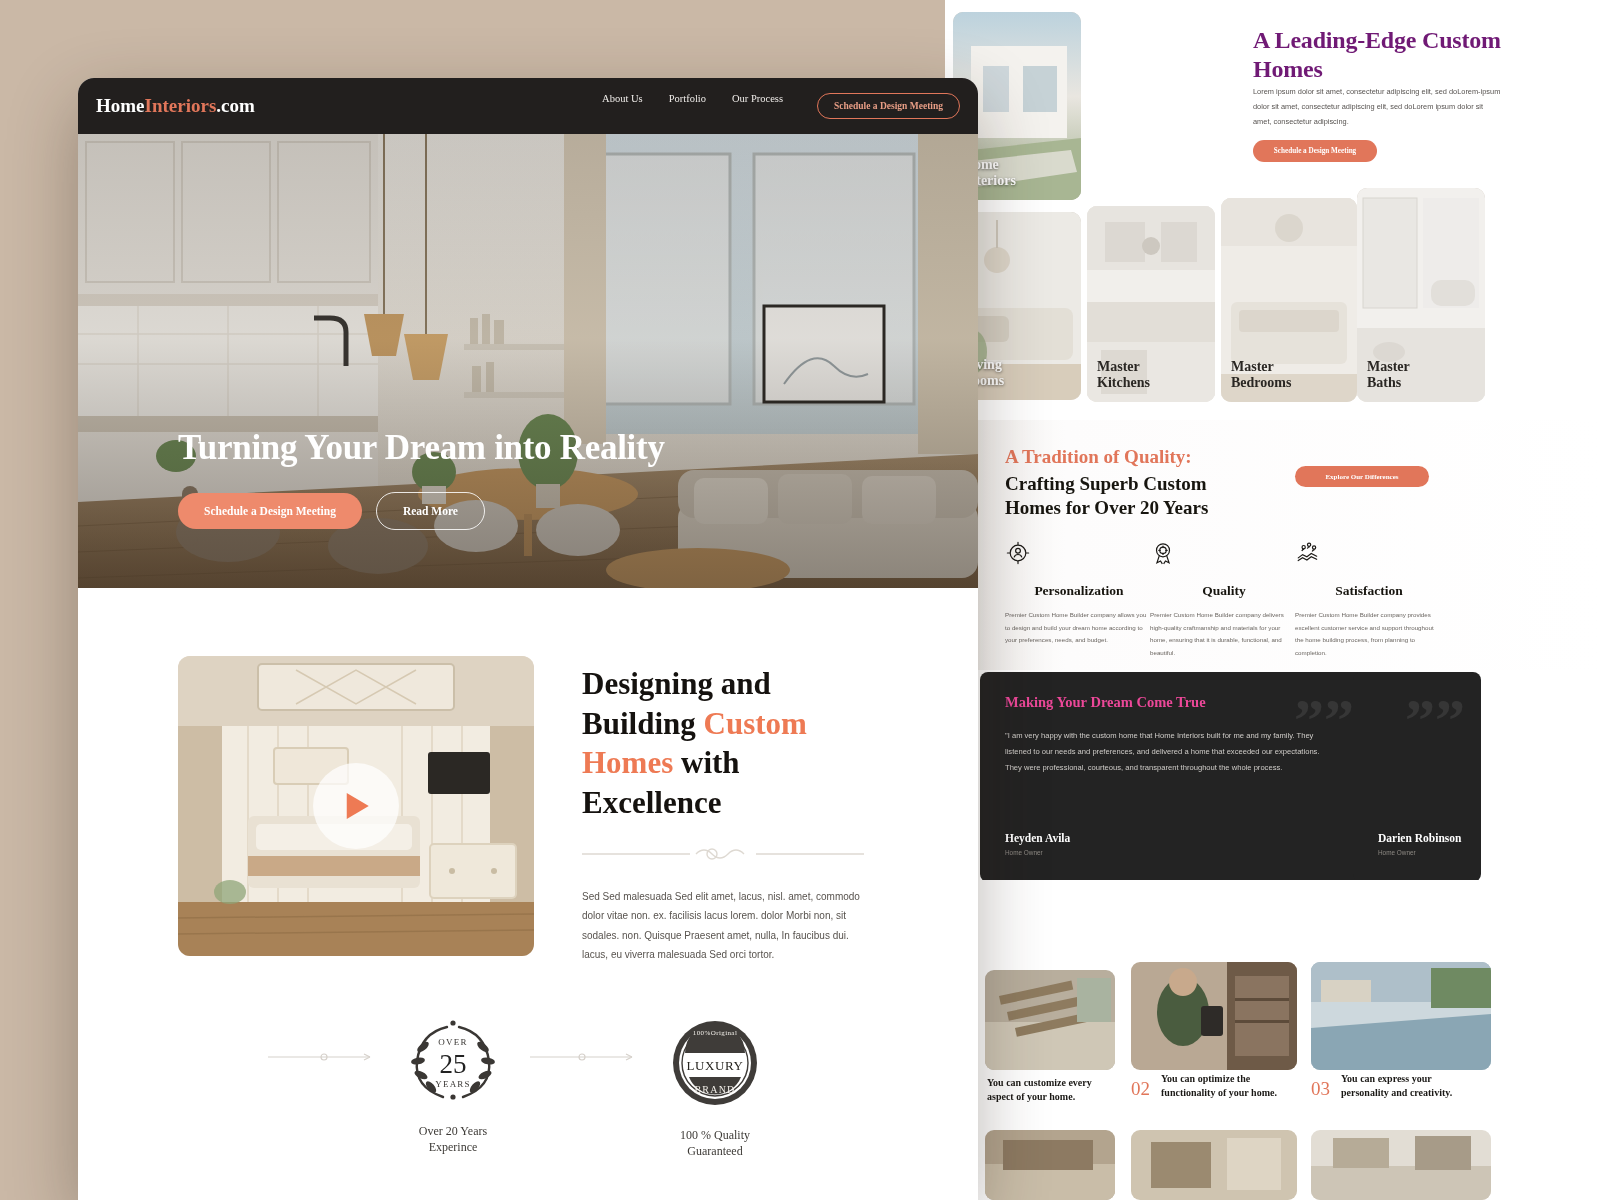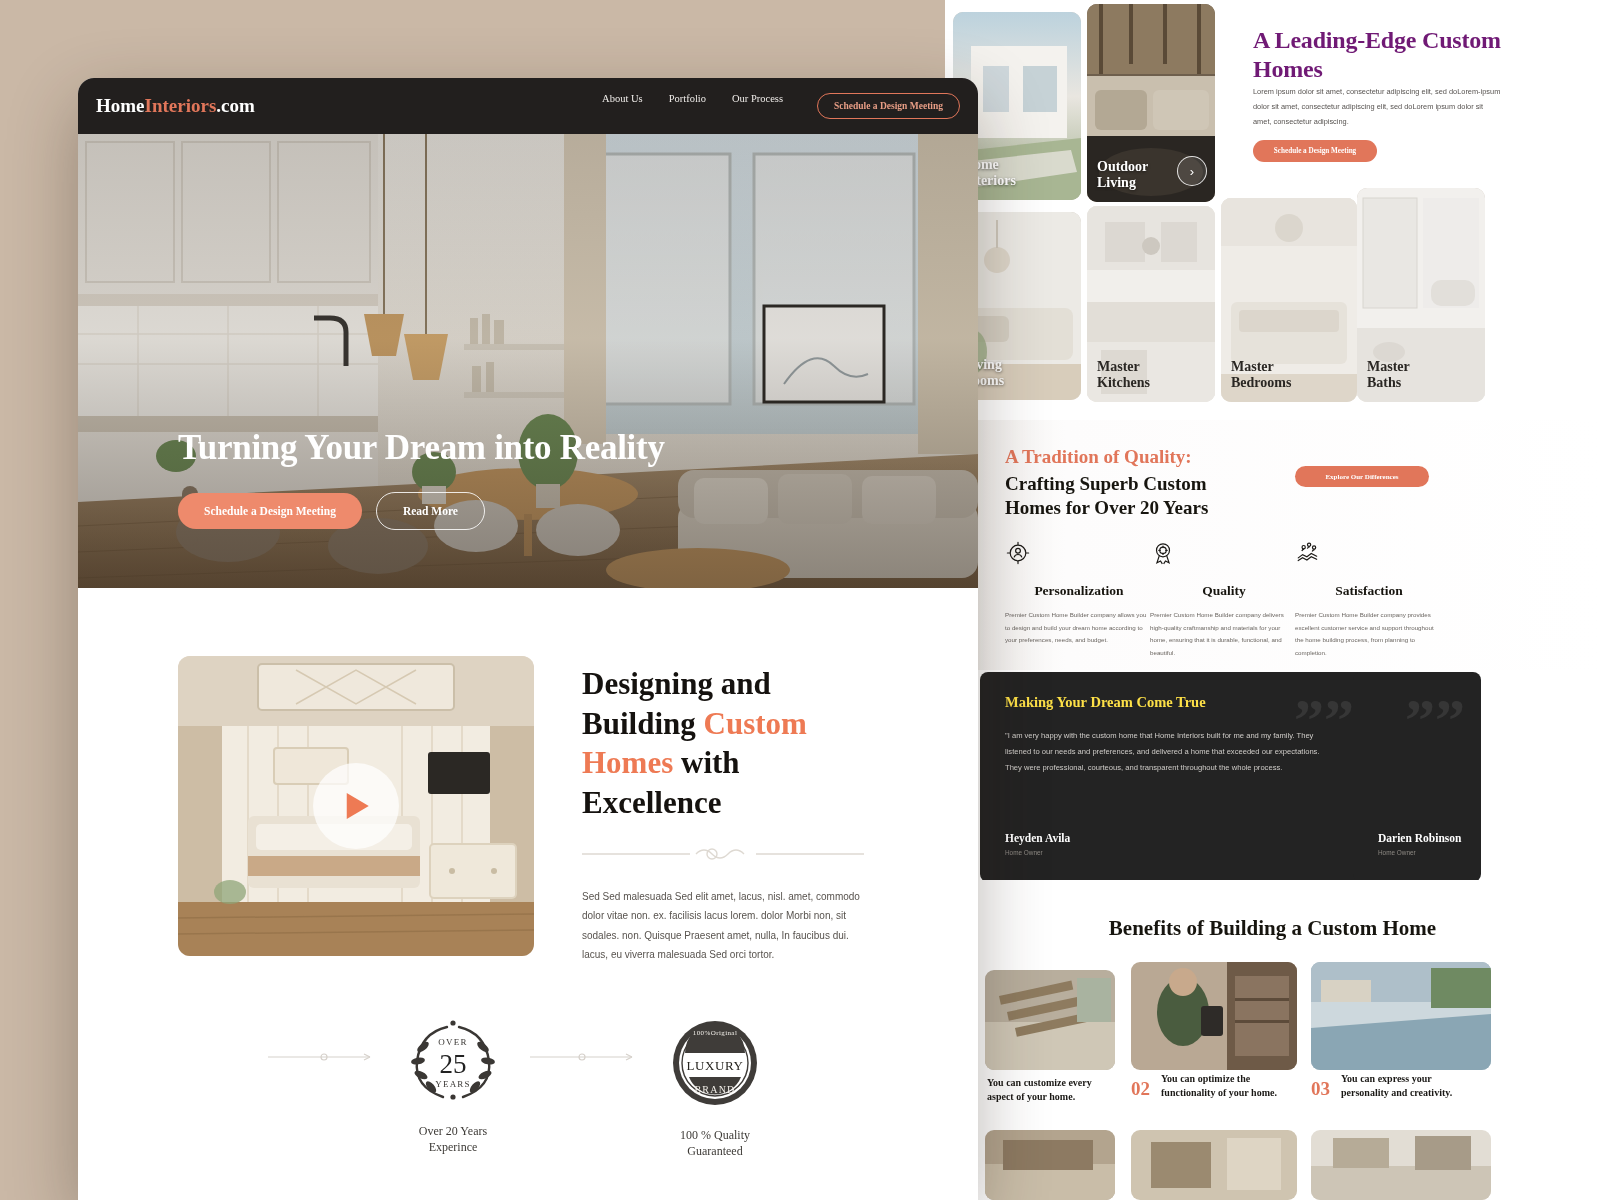--- a/index.html
+++ b/index.html
@@ -66,35 +66,35 @@
   .feat .ficon { width: 26px; height: 26px; margin-bottom: 13px; }
   .feat .ftitle { font-family: "Liberation Serif", serif; font-weight: bold;
     font-size: 13.5px; color: #17150f; margin-bottom: 10px; text-align: center; }
   .feat .fbody { font-size: 6.2px; line-height: 2.05; color: #6a6560; }
 
   
   .tcard { position: absolute; border-radius: 8px; background: #232323; overflow: hidden; }
   .tcard .qmark { position: absolute; right: 16px; top: 18px;
     font-family: "Liberation Serif", serif; font-size: 60px; line-height: 1;
     color: rgba(255,255,255,.09); font-weight: bold; }
-  .tcard h3 { position: absolute; left: 25px; top: 22px; color: #fde047;
+  .tcard h3 { position: absolute; left: 25px; top: 22px; color: #ec4899;
     font-family: "Liberation Serif", serif; font-weight: bold; font-size: 14.5px; }
   .tcard .tbody { position: absolute; left: 25px; top: 56px; width: 330px;
     font-size: 7.6px; line-height: 2.1; color: #cfccc8; }
   .tcard .tname { position: absolute; left: 25px; bottom: 38px; color: #fff;
     font-family: "Liberation Serif", serif; font-weight: bold; font-size: 11.5px; }
   .tcard .trole { position: absolute; left: 25px; bottom: 26px; color: #8d8983; font-size: 6.4px; }
 
   .rp-sec4 { position: absolute; left: 0; top: 880px; width: 655px; height: 320px; background: #fff; }
   .sec4-h2 { position: absolute; left: 0; top: 36px; width: 655px; text-align: center;
     font-family: "Liberation Serif", serif; font-weight: bold; font-size: 21px; color: #17150f; }
   .bcard { position: absolute; border-radius: 9px; overflow: hidden; }
   .bcap { position: absolute; font-family: "Liberation Serif", serif; font-weight: bold;
     font-size: 10px; line-height: 1.35; color: #1b1916; }
-  .bnum { position: absolute; font-family: "Liberation Serif", serif; font-weight: bold;
+  .bnum { position: absolute; font-family: "Liberation Serif", serif; font-weight: normal;
     font-size: 19px; color: #e1765a; }
 
   
   #left-panel {
     position: absolute; left: 78px; top: 78px; width: 900px; height: 1122px;
     background: #fff; border-radius: 16px 16px 0 0; overflow: hidden;
     box-shadow: 0 24px 70px rgba(40,28,18,.32);
   }
   
   #navbar { position: relative; height: 56px; background: #221f1e; display: flex;
@@ -169,42 +169,20 @@
         <rect x="70" y="54" width="34" height="46" fill="#c6d2d6"></rect>
         <path d="M0 140 L128 126 L128 188 L0 188 Z" fill="#a8b693"></path>
         <path d="M10 150 L118 138 L124 160 L16 176 Z" fill="#e2e0d7" opacity=".85"></path>
       </svg>
       <div class="cap">
         <div>Home</div>
         <div>Interiors</div>
       </div>
     </div>
 
-    <div class="rp-card" style="left:142px; top:4px; width:128px; height:198px;">
-      <svg viewBox="0 0 128 198" preserveAspectRatio="none" style="position:absolute;inset:0;width:100%;height:100%">
-        <rect width="128" height="198" fill="#6e5f4d"></rect>
-        <rect y="0" width="128" height="70" fill="#8d7a60"></rect>
-        <g stroke="#5a4a37" stroke-width="4">
-          <line x1="14" y1="0" x2="14" y2="70"></line>
-            <line x1="44" y1="0" x2="44" y2="60"></line>
-          <line x1="78" y1="0" x2="78" y2="60"></line>
-            <line x1="112" y1="0" x2="112" y2="70"></line>
-        </g>
-        <rect x="0" y="72" width="128" height="60" fill="#c9bfae"></rect>
-        <rect x="8" y="86" width="52" height="40" rx="6" fill="#b3a894"></rect>
-        <rect x="66" y="86" width="56" height="40" rx="6" fill="#cfc6b6"></rect>
-        <rect x="0" y="132" width="128" height="66" fill="#2a2622"></rect>
-        <ellipse cx="64" cy="168" rx="52" ry="24" fill="#3a342d"></ellipse>
-      </svg>
-      <div class="cap">
-        <div>Outdoor</div>
-        <div>Living</div>
-      </div>
-      <div class="chev-btn">›</div>
-    </div>
 
     <div class="rp-h1 serif">A Leading-Edge Custom Homes</div>
     <div class="rp-p">Lorem ipsum dolor sit amet, consectetur adipiscing elit, sed doLorem-ipsum dolor sit amet, consectetur adipiscing elit, sed doLorem ipsum dolor sit amet, consectetur adipiscing.</div>
     <button id="rp-cta" class="btn-accent">Schedule a Design Meeting</button>
 
     <div class="rp-card" style="left:8px; top:212px; width:128px; height:188px;">
       <svg viewBox="0 0 128 188" preserveAspectRatio="none" style="position:absolute;inset:0;width:100%;height:100%">
         <rect width="128" height="188" fill="#eceae5"></rect>
         <circle cx="44" cy="48" r="13" fill="#ded7ca"></circle>
         <rect x="43" y="8" width="2" height="28" fill="#cfc8bc"></rect>
@@ -315,21 +293,20 @@
       <div class="trole">Home Owner</div>
     </div>
 
     <div class="tcard" style="left:408px; top:672px; width:128px; height:210px;">
       <div class="qmark">””</div>
       <div class="tname">Darien Robinson</div>
       <div class="trole">Home Owner</div>
     </div>
 
     <div class="rp-sec4">
-      <div class="sec4-h2">Benefits of Building a Custom Home</div>
 
       <div class="bcard" style="left:40px; top:90px; width:130px; height:100px;">
         <svg viewBox="0 0 130 100" preserveAspectRatio="none" style="width:100%;height:100%">
           <rect width="130" height="100" fill="#b8ae9d"></rect>
           <rect y="52" width="130" height="48" fill="#cfc7b6"></rect>
           <g fill="#8e7b5f">
               <rect x="14" y="26" width="74" height="9" transform="rotate(-12 14 26)"></rect>
           <rect x="22" y="42" width="74" height="9" transform="rotate(-12 22 42)"></rect>
           <rect x="30" y="58" width="74" height="9" transform="rotate(-12 30 58)"></rect>
             </g>

